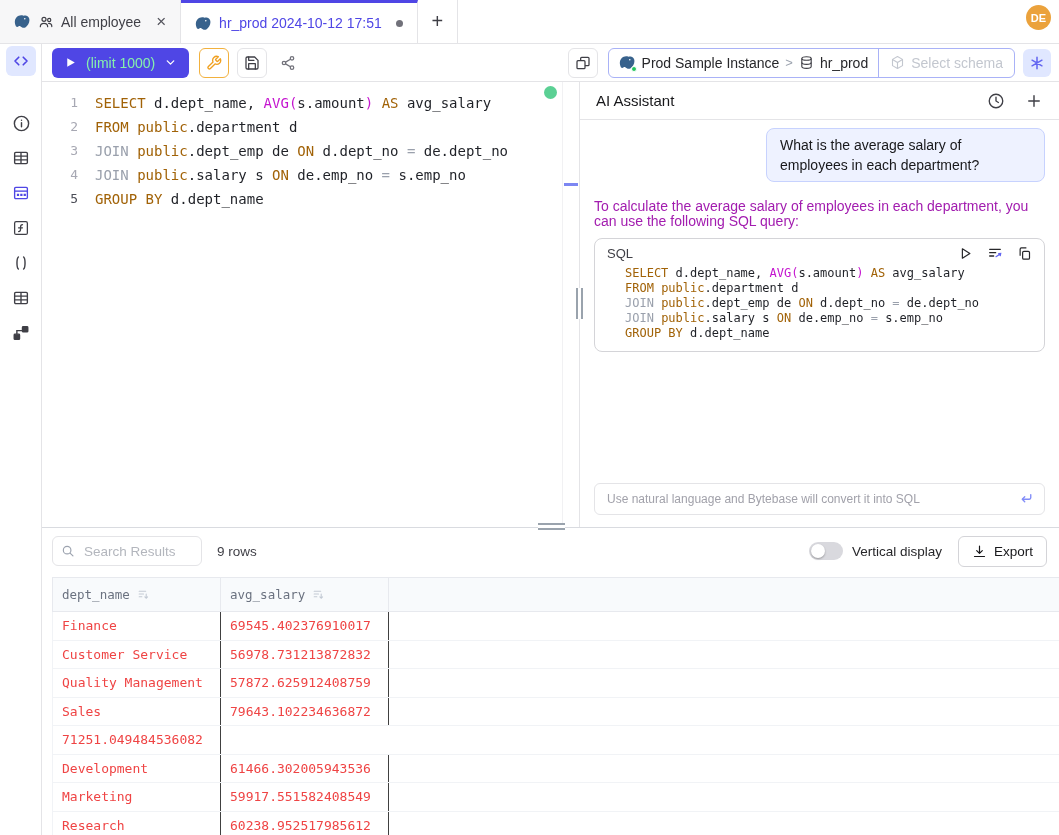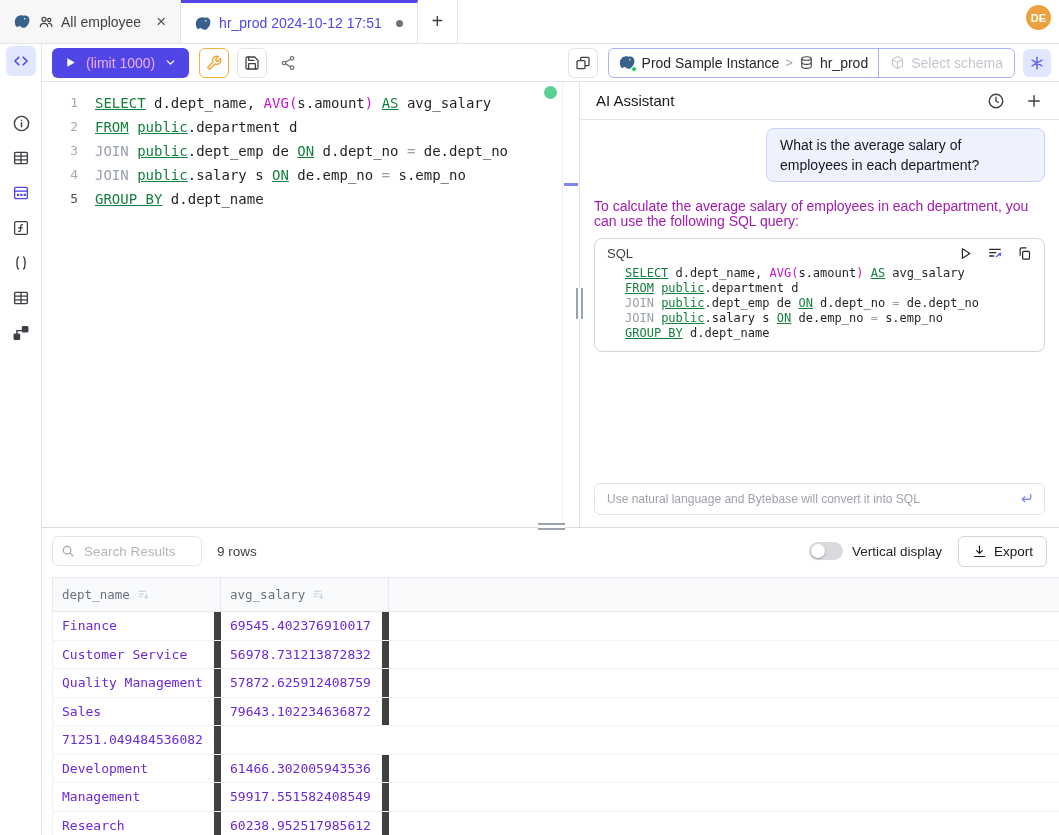--- a/index.html
+++ b/index.html
@@ -29,21 +29,21 @@
   .sidebar { position:absolute; left:0; top:44px; width:42px; bottom:0;
     background:#fff; border-right:1px solid #e4e4e7; }
   .side-btn { position:absolute; left:6px; width:30px; height:30px; border-radius:6px;
     display:flex; align-items:center; justify-content:center; color:#3f3f46; cursor:pointer; }
   .side-btn.active { background:#e0e7ff; color:#4f46e5; }
   .side-btn.tinted { color:#4f46e5; }
 
   
   .toolbar { position:absolute; left:42px; top:44px; right:0; height:38px;
     border-bottom:1px solid #e4e4e7; display:flex; align-items:center; padding:0 8px; background:#fff; }
-  .run-btn { height:30px; margin-left:2px; background:#4f46e5; color:#f0abfc; border:none; border-radius:6px;
+  .run-btn { height:30px; margin-left:2px; background:#4f46e5; color:#86efac; border:none; border-radius:6px;
     display:flex; align-items:center; gap:9px; padding:0 12px; font-size:14px; font-weight:500;
     font-family:"Liberation Sans",sans-serif; cursor:pointer; }
   .icon-btn { width:30px; height:30px; border-radius:6px; background:#fff; display:flex;
     align-items:center; justify-content:center; border:none; cursor:pointer; }
   .wrench-btn { border:1px solid #f2b13e; color:#f0a020; margin-left:10px; }
   .save-btn { border:1px solid #e4e4e7; color:#3f3f46; margin-left:8px; }
   .share-btn { color:#71717a; margin-left:6px; }
   .tb-spacer { flex:1; }
   .batch-btn { border:1px solid #e4e4e7; color:#3f3f46; margin-right:10px; }
   .breadcrumb { height:30px; border:1px solid #a9b2f7; border-radius:6px; display:flex;
@@ -55,21 +55,21 @@
   .openai-btn { width:28px; height:28px; border-radius:6px; background:#e0e7ff; margin-left:8px;
     display:flex; align-items:center; justify-content:center; border:none; cursor:pointer; }
 
   
   .editor { position:absolute; left:42px; top:82px; width:537px; height:445px; background:#fff;
     padding-top:9px; font-family:"DejaVu Sans Mono", monospace; font-size:14px; cursor:text; }
   .code-line { display:flex; height:24px; line-height:24px; white-space:pre; }
   .ln { width:36px; flex:none; text-align:right; color:#a7a8b3; font-size:13px; }
   .ln-active { color:#4b4d57; }
   .code-text { margin-left:17px; }
-  .tok-kw { color:#15803d;text-decoration:underline; }
+  .tok-kw { color:#a16207; }
   .tok-fn { color:#c414cf; }
   .tok-dim { color:#9aa0ac; }
   .tok-id { color:#1f2127; }
   .editor-dot { position:absolute; left:544px; top:86px; width:13px; height:13px;
     border-radius:50%; background:#5bd094; }
   .editor-rail { position:absolute; left:562px; top:82px; width:1px; height:445px; background:#f1f1f3; }
   .scroll-marker { position:absolute; left:564px; top:183px; width:14px; height:3px; background:#7c86f2; }
 
   
   .ai { position:absolute; left:579px; top:82px; right:0; height:445px; background:#fff;
@@ -118,21 +118,21 @@
     font-family:"Liberation Sans",sans-serif; margin-right:2px; cursor:pointer; }
 
   .rtable { margin:3px 0 0 10px; font-family:"DejaVu Sans Mono", monospace; }
   .rt-head { display:flex; height:35px; background:#f8fafc; border-top:1px solid #e7e9ee;
     border-bottom:1px solid #e7e9ee; border-left:1px solid #e7e9ee; }
   .rt-hcell { width:168px; flex:none; display:flex; align-items:center; gap:7px; padding-left:9px;
     font-size:12.5px; color:#6b7280; border-right:1px solid #e7e9ee; cursor:pointer; }
   .rt-hfill { flex:1; }
   .rt-row { display:flex; height:28.5px; border-bottom:1px solid #f1f3f6; border-left:1px solid #f1f3f6; cursor:default; }
   .rt-cell { width:168px; flex:none; display:flex; align-items:center; padding-left:9px;
-    font-size:13px; color:#6d28d9; border-right:7px solid #404040; overflow:hidden; white-space:nowrap; }
+    font-size:13px; color:#ef4444; border-right:1px solid #404040; overflow:hidden; white-space:nowrap; }
 </style>
 </head>
 <body>
 
 <div id="app">
 
   <div class="tabbar">
     <div class="tab">
       <svg width="17" height="17" viewBox="0 0 24 24" fill="#38628c">
           <path d="M16.5 3.5c3.2.4 5.3 3 5.3 6.4 0 4.3-2.4 8.6-5.8 10.4-1.6.9-3.6.8-5-.2l-1.8-1.2c-.9-.6-2.1-.5-3 .2-1.1.9-2.7.7-3.5-.5C1.6 16.8 1 14.4 1.2 11.8 1.6 7 5.2 3.4 10 3.3c1.2 0 2.4.2 3.4.7 1-.5 2-.6 3.1-.5z"></path>
@@ -423,21 +423,21 @@
             <div class="rt-cell">79643.102234636872</div>
           </div>
           <div class="rt-row">
             <div class="rt-cell">71251.049484536082</div>
           </div>
           <div class="rt-row">
             <div class="rt-cell">Development</div>
             <div class="rt-cell">61466.302005943536</div>
           </div>
           <div class="rt-row">
-            <div class="rt-cell">Management</div>
+            <div class="rt-cell">Marketing</div>
             <div class="rt-cell">59917.551582408549</div>
           </div>
           <div class="rt-row">
             <div class="rt-cell">Research</div>
             <div class="rt-cell">60238.952517985612</div>
           </div>
         </div>
     </div>
   </div>
 

